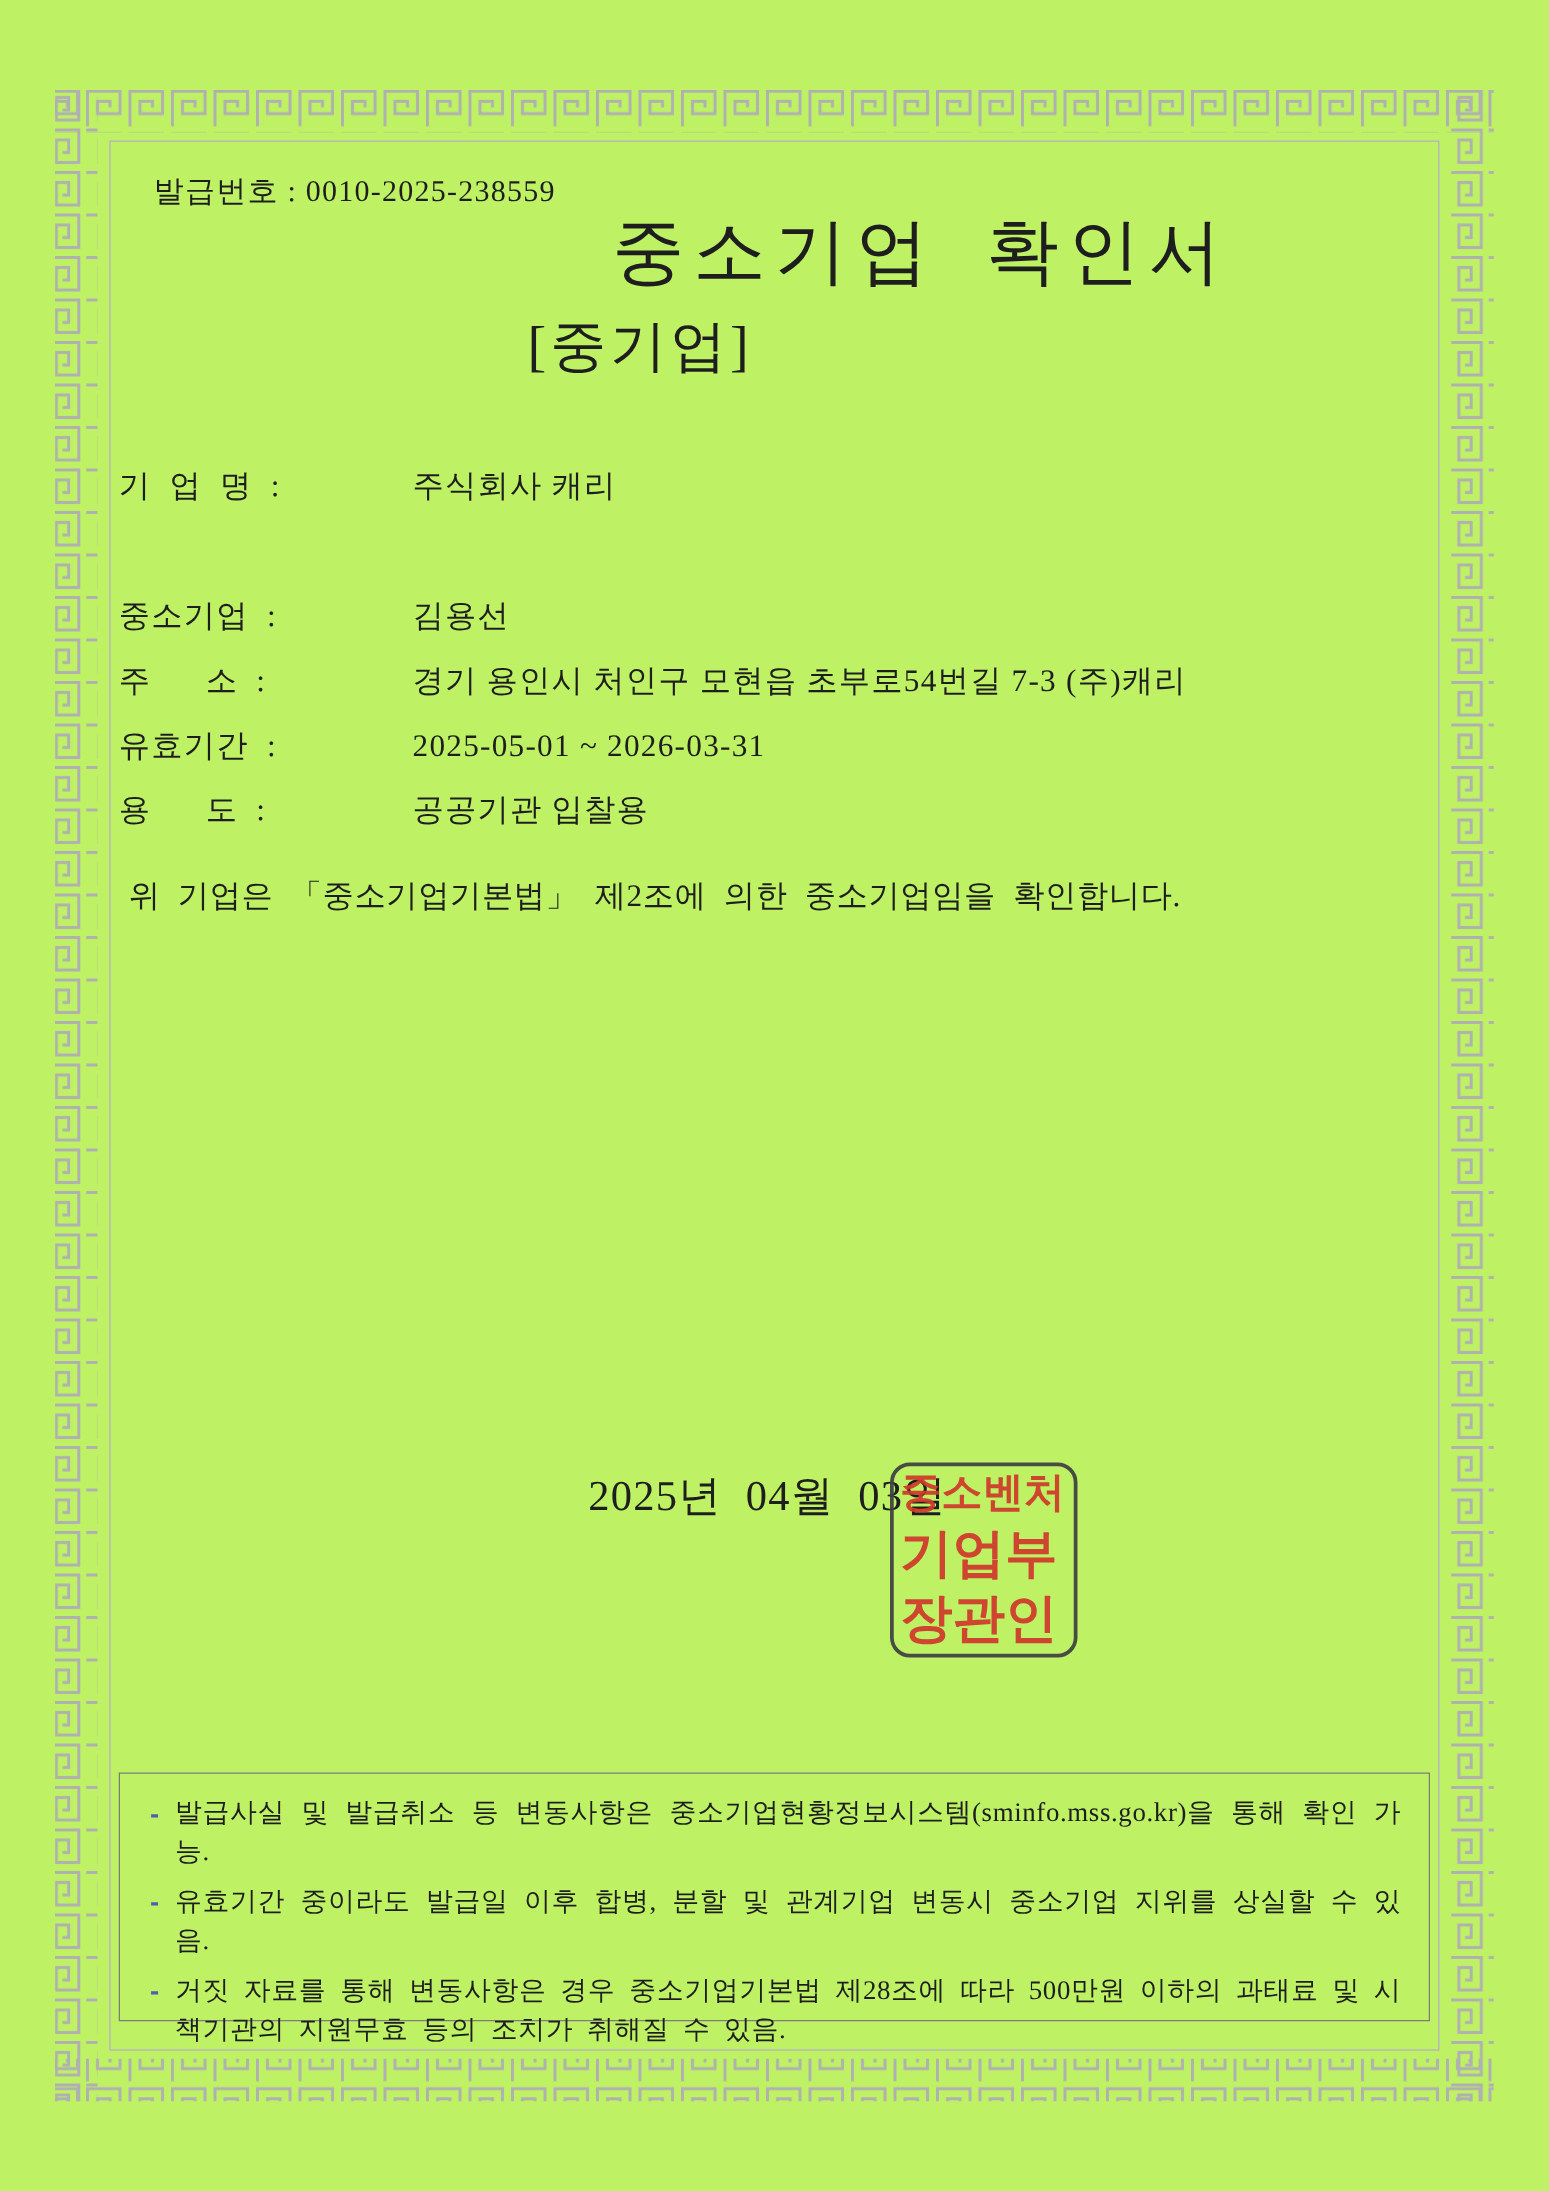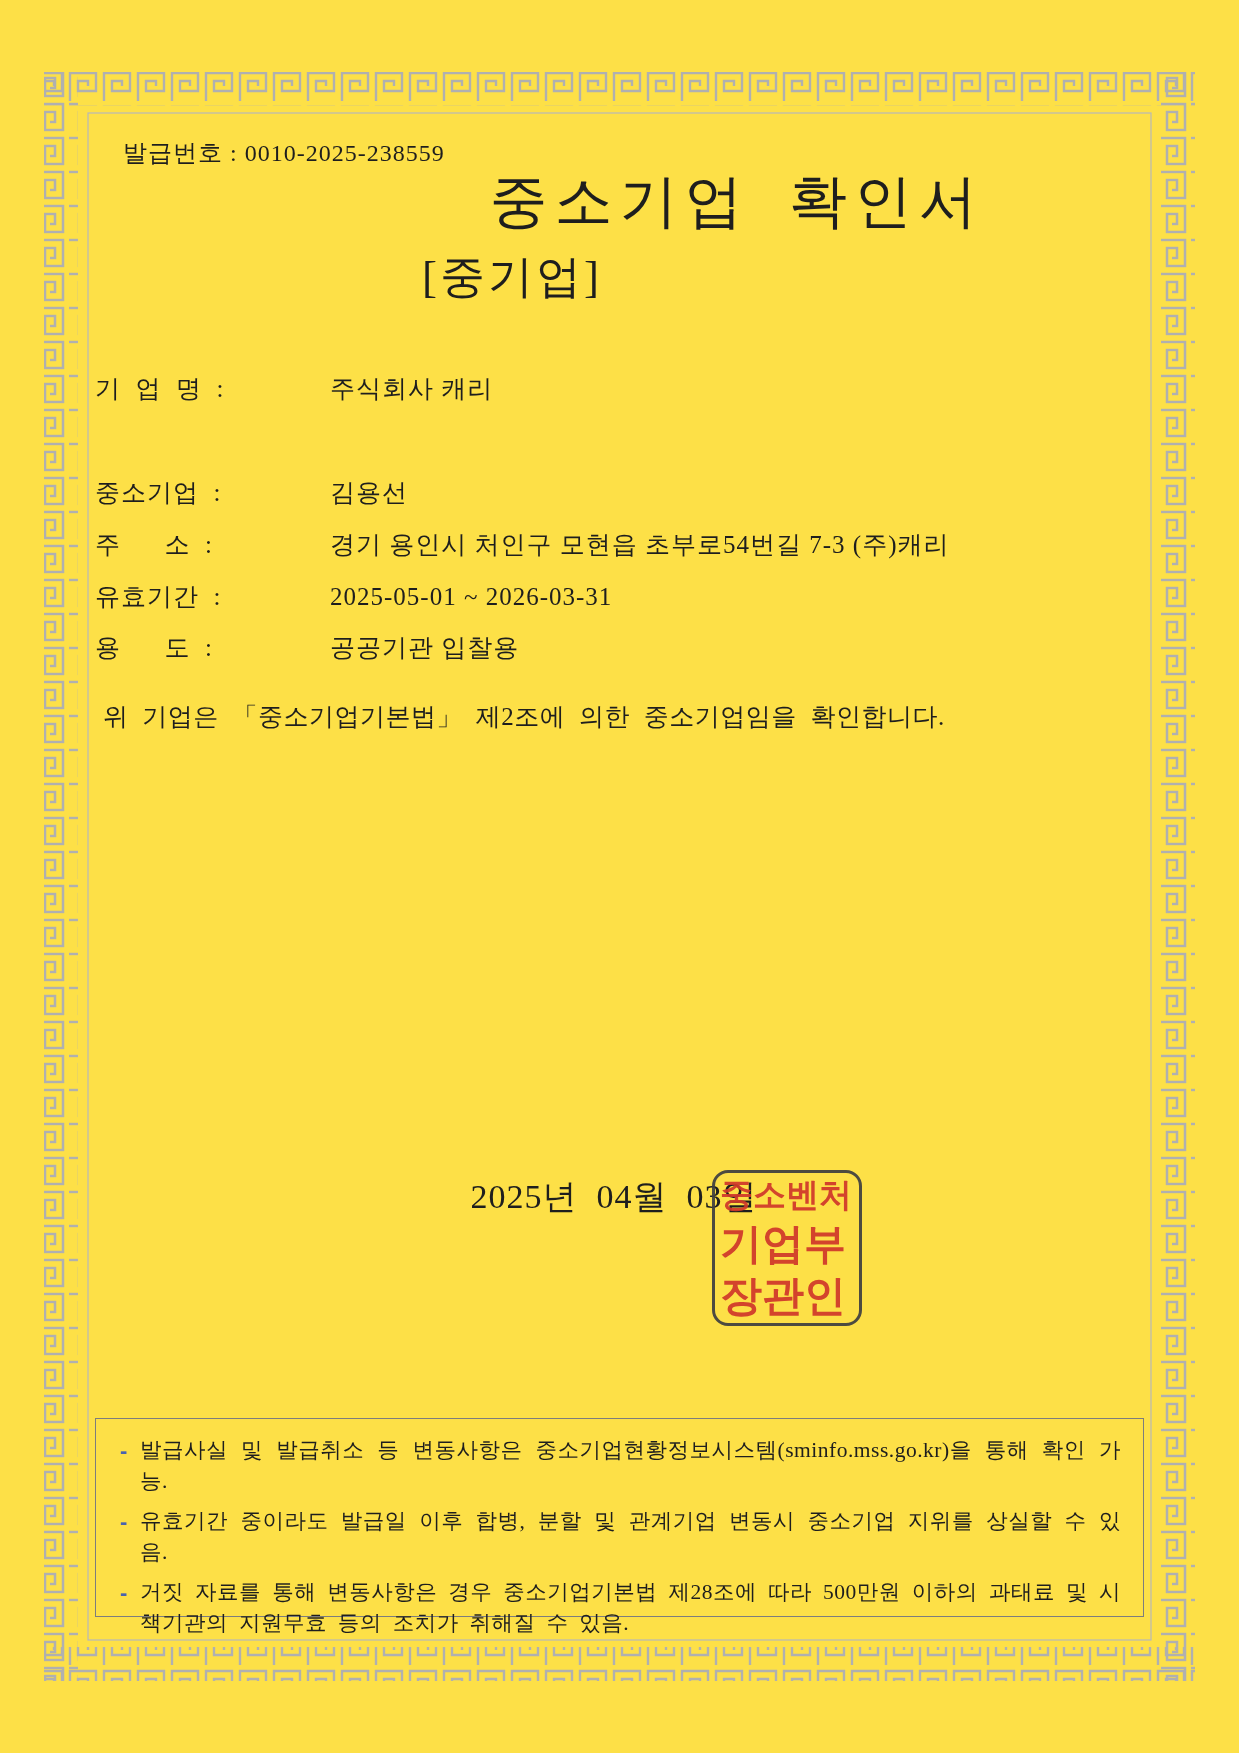--- a/index.html
+++ b/index.html
@@ -1,17 +1,17 @@
 <!DOCTYPE html>
 <html><head>
 <meta charset="utf-8">
 <style>
   html,body{margin:0;padding:0;background:#fff;}
   .page{
-    position:relative;width:1239px;height:1753px;background:#fde047;
+    position:relative;width:1239px;height:1753px;background:#bef264;
     font-family:"Liberation Serif","DejaVu Serif",serif;color:#1e1e1e;overflow:hidden;
   }
   .abs{position:absolute;}
   .pre{white-space:pre;}
   
   .issue{left:95px;top:110px;font-size:24px;letter-spacing:1px;}
   
   .title{left:0;top:163px;width:984px;text-align:right;font-size:58px;letter-spacing:7px;word-spacing:18px;}
   .subtitle{left:0;top:247px;width:1024px;text-align:center;font-size:45px;letter-spacing:3px;}
   

